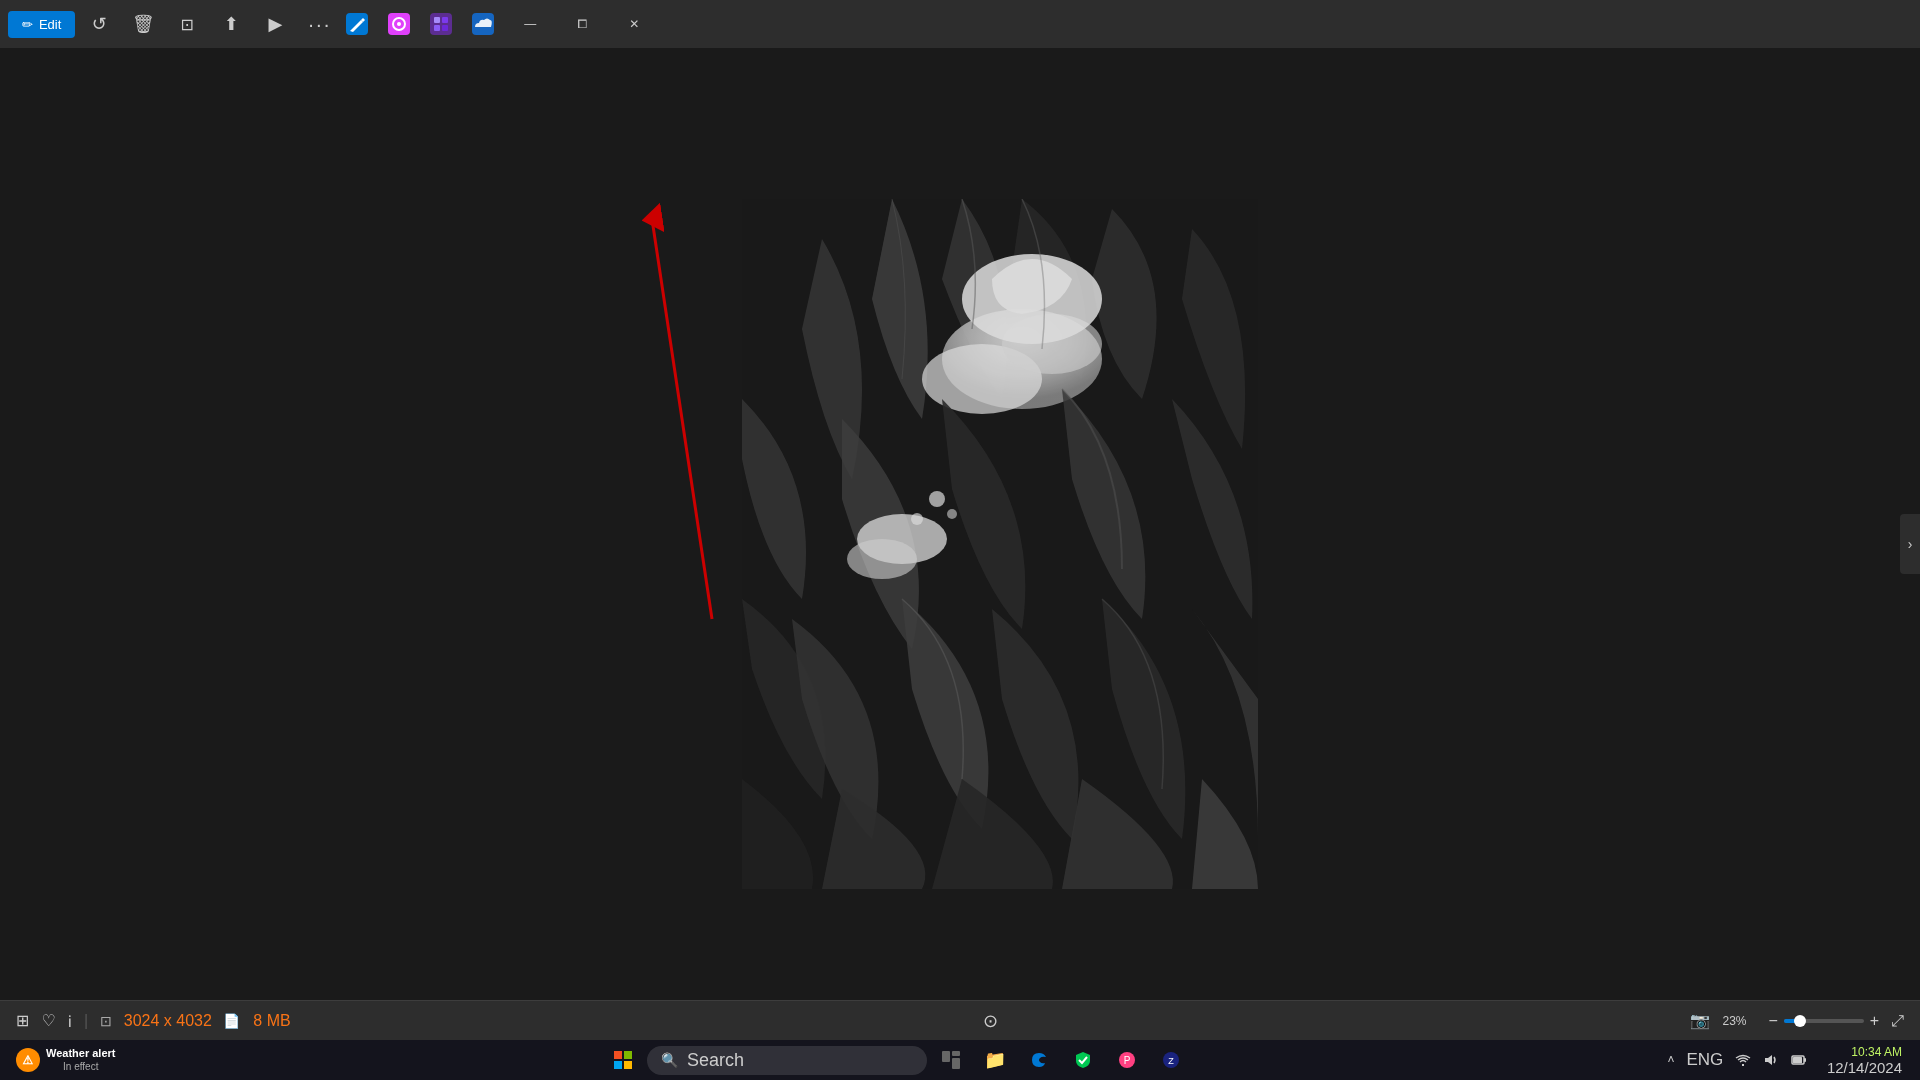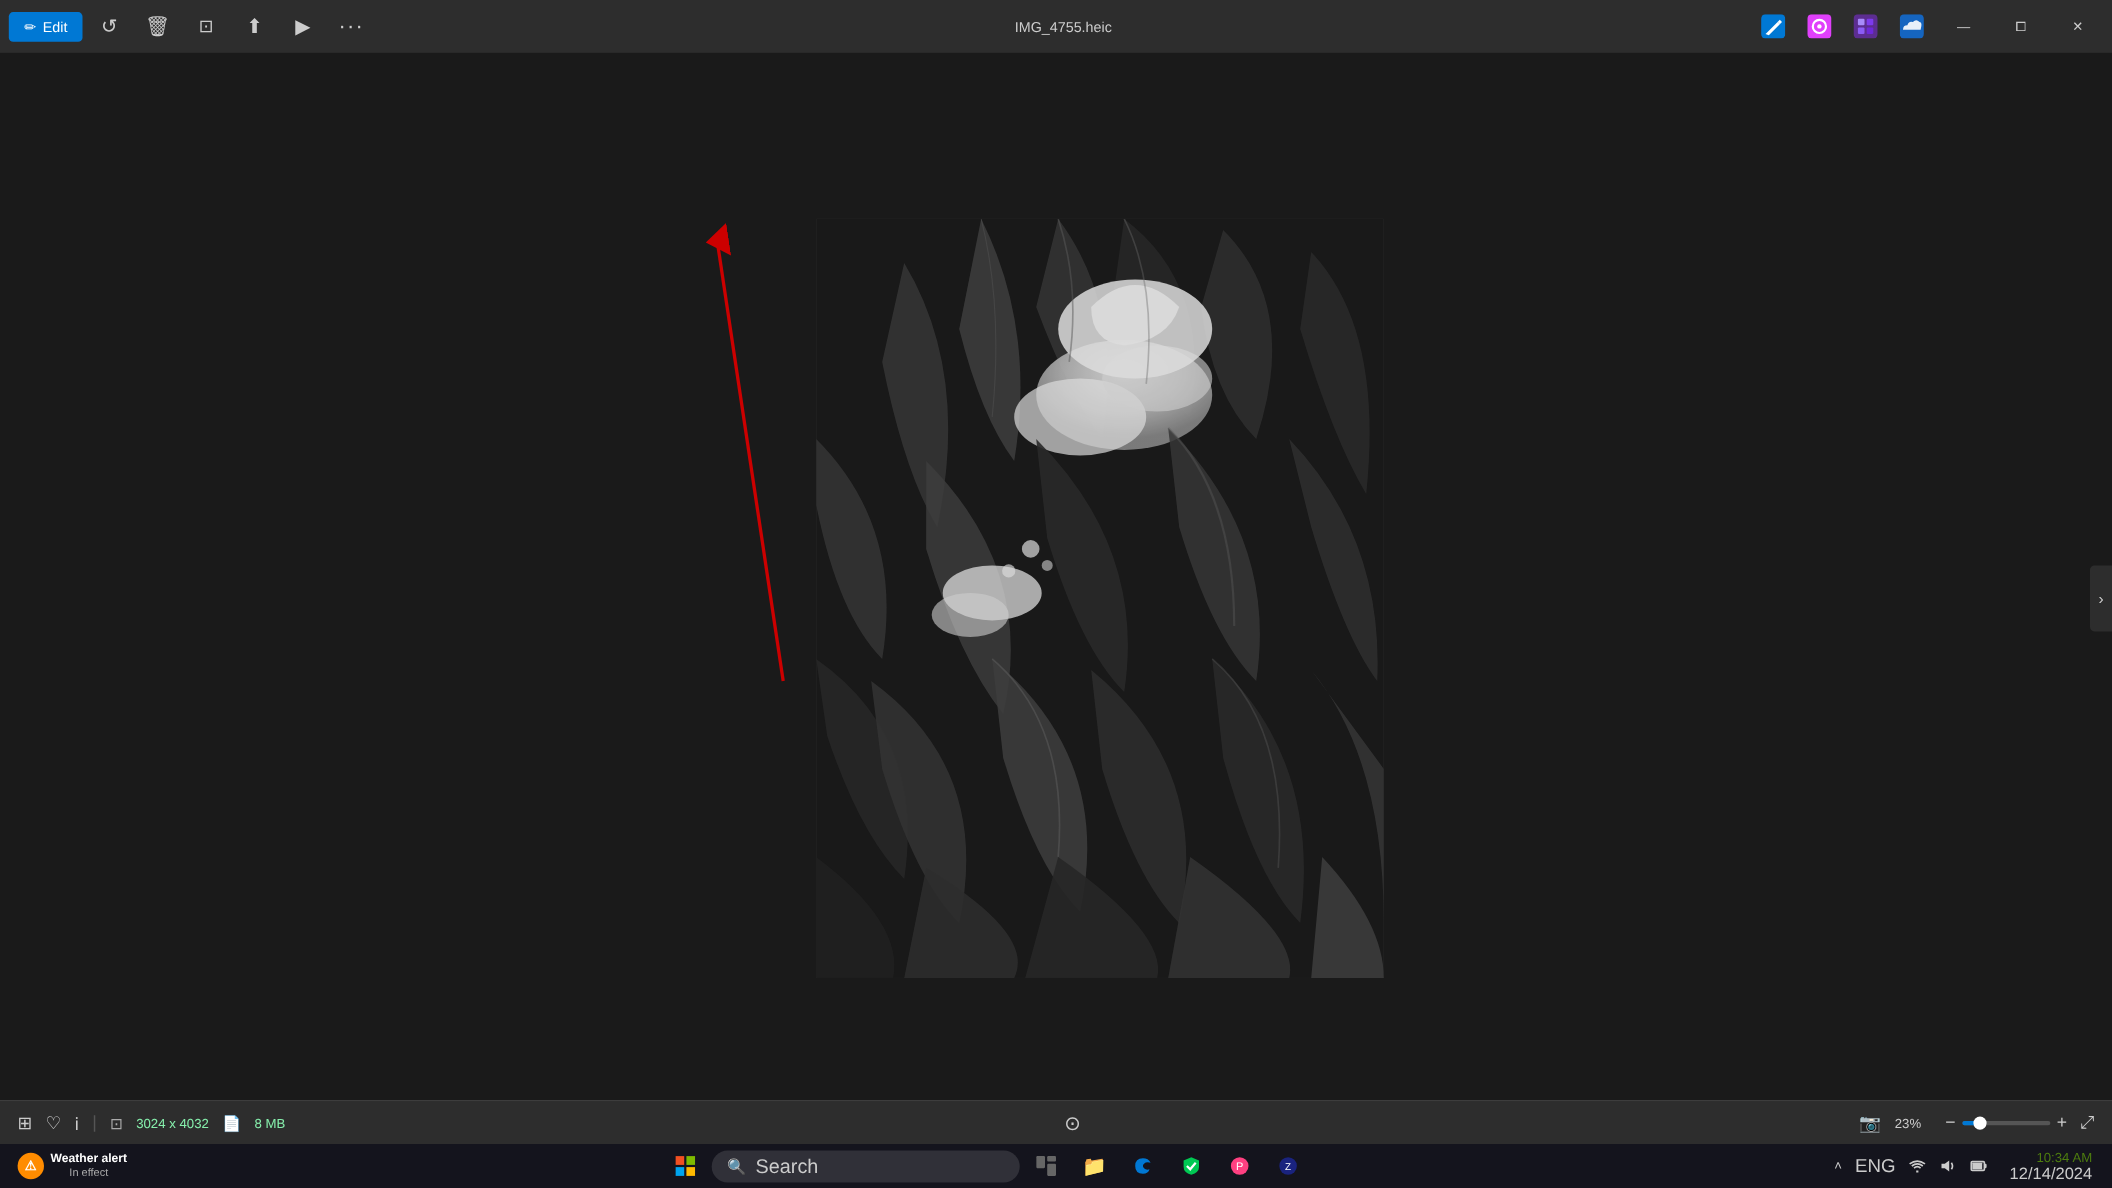--- a/index.html
+++ b/index.html
@@ -186,22 +186,22 @@
       display: flex;
       align-items: center;
     }
 
     .status-divider {
       color: #555;
       font-size: 16px;
     }
 
     .status-text {
-      font-size: 12px;
-      color: #86efac;
+      font-size: 16px;
+      color: #f97316;
     }
 
     .status-bar-center {
       flex: 1;
       display: flex;
       justify-content: center;
     }
 
     .status-bar-right {
       display: flex;
@@ -360,21 +360,21 @@
       color: #ccc;
       cursor: pointer;
     }
 
     .clock {
       text-align: right;
       cursor: pointer;
       padding: 2px 6px;
       border-radius: 4px;
     }
-    .clock-time { font-size: 12px; color: #4d7c0f; margin-left: 28px; }
+    .clock-time { font-size: 12px; color: #bef264; margin-left: 28px; }
     .clock-date { font-size: 15px; color: #ccc; }
 
     .chevron-btn {
       background: transparent;
       border: none;
       color: #ccc;
       cursor: pointer;
       font-size: 12px;
       padding: 2px 4px;
     }
@@ -408,23 +408,20 @@
       <span>⬆</span>
     </button>
     <button class="toolbar-btn" title="Slideshow">
       <span>▶</span>
     </button>
     <button class="toolbar-btn" title="More">
       <span style="font-size:20px; letter-spacing:1px;">···</span>
     </button>
   </div>
 
-  <div class="title-bar-center">
-    <span>IMG_4755.heic</span>
-  </div>
 
   <div class="title-bar-right">
 
     <button class="app-icon-btn">
       <svg width="22" height="22" viewBox="0 0 22 22">
         <rect width="22" height="22" rx="4" fill="#0078d4"></rect>
         <path d="M5 17 L15 7 L17 9 L7 19 L4 18 Z" fill="white" stroke="none"></path>
         <path d="M15 7 L17 5 L19 7 L17 9 Z" fill="white"></path>
       </svg>
     </button>

